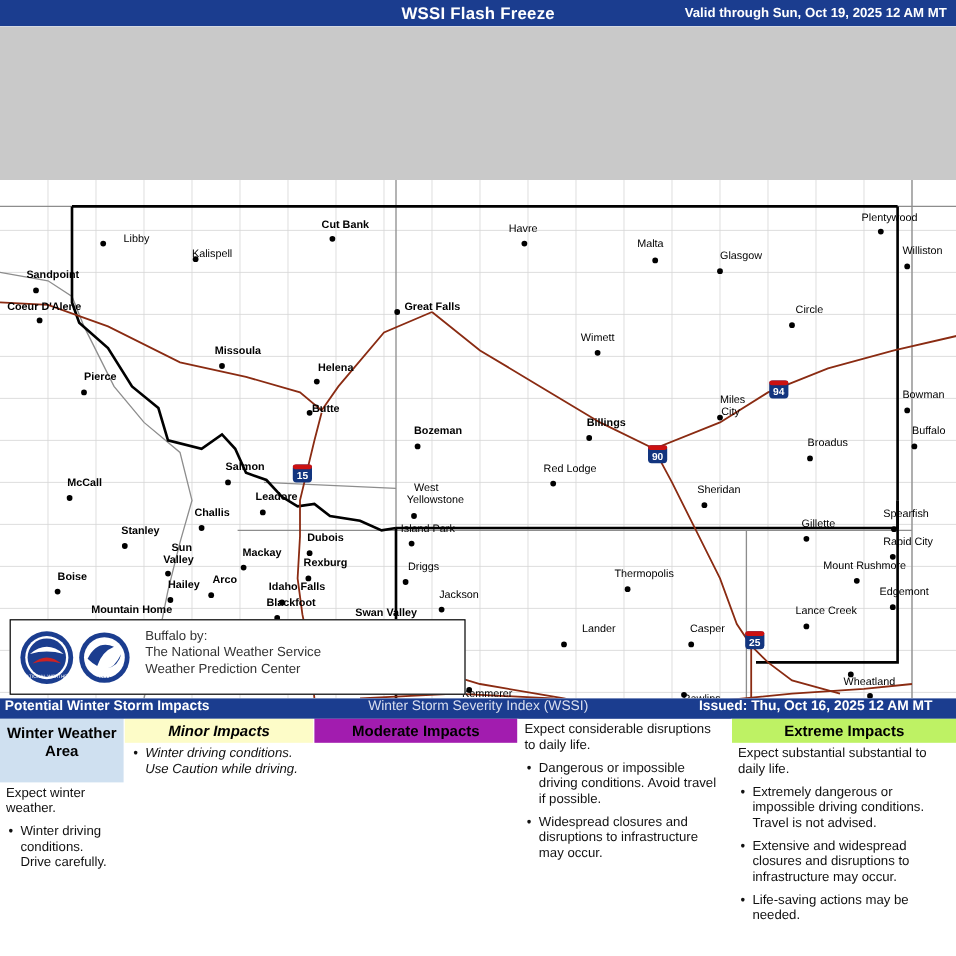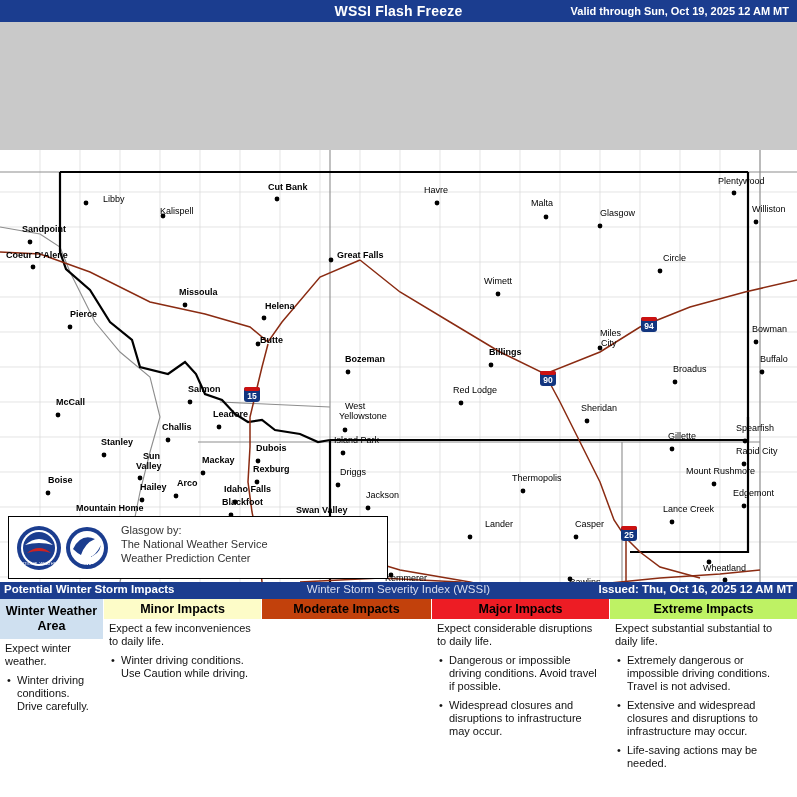--- a/index.html
+++ b/index.html
@@ -104,21 +104,21 @@
     color: #ffffff;
     font-size: 11.5px;
     font-weight: bold;
     box-sizing: border-box;
   }
   .legendhdr .lh-left { position: absolute; left: 4px; top: 1px; }
   .legendhdr .lh-center {
     position: absolute; left: 0; top: 1px; width: 797px;
     text-align: center; font-weight: normal; color: #d8deef;
   }
-  .legendhdr .lh-right { position: absolute; right: 4px; top: 1px; }
+  .legendhdr .lh-right { position: absolute; right: 20px; top: 1px; }
 
   
   .legend {
     position: absolute;
     left: 0; top: 599px;
     width: 797px;
     height: 198px;
     display: flex;
     background: #ffffff;
   }
@@ -150,32 +150,32 @@
   .lcol .body ul { margin: 0; padding: 0 0 0 10px; list-style: none; }
   .lcol .body ul li { margin: 0 0 6px 0; position: relative; padding-left: 2px; }
   .lcol .body ul li:before {
     content: "\2022";
     position: absolute;
     left: -8px; top: 0;
   }
 
   
   .col0 { width: 104px; }
-  .col1 { width: 158px; }
+  .col1 { width: 158px; font-style: italic; }
   .col2 { width: 170px; }
   .col3 { width: 178px; }
   .col4 { width: 187px; }
 
   .sw-winter { background: #cfe0f0; }
   .sw-minor  { background: #fdfcc8; }
-  .sw-mod    { background: #c2410c; }
+  .sw-mod    { background: #a21caf; }
   .sw-major  { background: #ed1c24; color: #ffffff; }
   .sw-ext    { background: #bef264; color: #ffffff; }
 
-  .col0 .swatchrow { line-height: 15px; padding-top: 5px; padding-bottom: 5px; }
+  .col0 .swatchrow { line-height: 15px; padding-top: 5px; padding-bottom: 18px; }
 </style>
 </head>
 <body>
 
 <div id="app">
 
   <div class="titlebar">
     <div class="title">WSSI Flash Freeze</div>
     <div class="valid">Valid through Sun, Oct 19, 2025 12 AM MT</div>
   </div>
@@ -398,21 +398,21 @@
         </g>
         <g>
           <circle cx="72" cy="27" r="21" fill="#1b3d8f"></circle>
           <circle cx="72" cy="27" r="17" fill="#ffffff"></circle>
           <path d="M58,28 Q66,12 80,18 Q70,22 66,34 Q62,32 58,28 Z" fill="#1b3d8f"></path>
           <path d="M74,36 Q84,34 86,24 Q80,36 74,36 Z" fill="#1b3d8f"></path>
           <text x="72" y="46" text-anchor="middle" font-size="4" fill="#1b3d8f" font-family="Liberation Sans, sans-serif">NOAA</text>
         </g>
       </svg>
       <div class="ctext">
-        <div>Glasgow by:</div>
+        <div>Buffalo by:</div>
         <div>The National Weather Service</div>
         <div>Weather Prediction Center</div>
       </div>
     </div>
   </div>
 
   <div class="legendhdr">
     <span class="lh-left">Potential Winter Storm Impacts</span>
     <span class="lh-center">Winter Storm Severity Index (WSSI)</span>
     <span class="lh-right">Issued: Thu, Oct 16, 2025 12 AM MT</span>
@@ -426,33 +426,31 @@
         <p>Expect winter weather.</p>
         <ul>
           <li>Winter driving conditions. Drive carefully.</li>
         </ul>
       </div>
     </div>
 
     <div class="lcol col1">
       <div class="swatchrow sw-minor">Minor Impacts</div>
       <div class="body">
-        <p>Expect a few inconveniences to daily life.</p>
         <ul>
           <li>Winter driving conditions. Use Caution while driving.</li>
         </ul>
       </div>
     </div>
 
     <div class="lcol col2">
       <div class="swatchrow sw-mod">Moderate Impacts</div>
     </div>
 
     <div class="lcol col3">
-      <div class="swatchrow sw-major">Major Impacts</div>
       <div class="body">
         <p>Expect considerable disruptions to daily life.</p>
         <ul>
           <li>Dangerous or impossible driving conditions. Avoid travel if possible.</li>
           <li>Widespread closures and disruptions to infrastructure may occur.</li>
         </ul>
       </div>
     </div>
 
     <div class="lcol col4">

